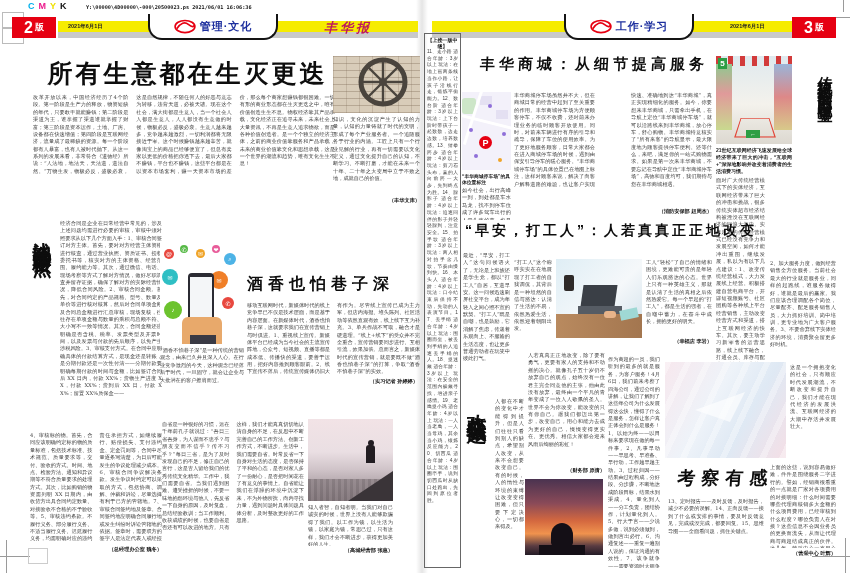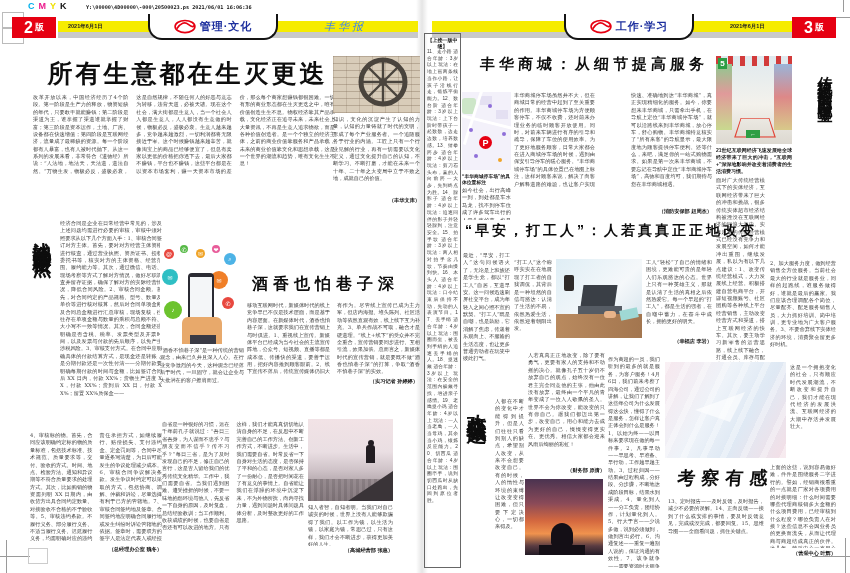--- a/index.html
+++ b/index.html
@@ -15,21 +15,21 @@
   .byl{font-size:5.2px;font-weight:bold;color:#111;text-align:right;overflow:hidden;}
   .serif{font-family:"DejaVu Serif","Liberation Serif",serif;}
   .vtxt{writing-mode:vertical-rl;text-orientation:upright;}
   .hl{color:#0d0d0d;font-weight:bold;}
   .ybar{background:#f6ec00;}
   .gbar{background:#c9c9c9;}
   .redbox{background:#e60012;color:#fff;display:flex;align-items:center;justify-content:center;}
   .tab{background:#fff;border:2px solid #141414;border-top:none;border-radius:0 0 14px 14px;
        display:flex;align-items:center;justify-content:center;gap:4px;}
   .section-name{color:#1d2f9e;font-weight:bold;font-size:11px;letter-spacing:1px;}
-  .masthead{color:#3b82f6;font-weight:normal;font-size:11px;letter-spacing:3px;
+  .masthead{color:#be185d;font-weight:bold;font-size:13px;letter-spacing:3px;
             font-family:"DejaVu Serif","Liberation Serif",serif;font-style:italic;}
   .mark{background:#9a9a9a;}
   .photo{overflow:hidden;}
   .pin{position:absolute;border-radius:50%;}
   .icon-circle{position:absolute;border-radius:50%;color:#fff;display:flex;
                align-items:center;justify-content:center;font-size:6px;}
 </style>
 </head>
 <body>
 
@@ -119,21 +119,21 @@
     <span class="icon-circle" style="left:2px;top:26px;width:16px;height:16px;background:#2fbfc4;">✉</span>
     <span class="icon-circle" style="left:50px;top:28px;width:18px;height:18px;background:#f07f28;">✉</span>
     <span class="icon-circle" style="left:4px;top:58px;width:18px;height:18px;background:#6cc32e;">♪</span>
     <span class="icon-circle" style="left:62px;top:54px;width:12px;height:12px;background:#e8483f;">✆</span>
     <div class="abs" style="left:28px;top:30px;width:26px;height:52px;background:#2b2b33;border-radius:4px;">
       <div class="abs" style="left:2px;top:4px;width:22px;height:40px;background:#f4f6f8;"></div>
     </div>
     <div class="abs" style="left:22px;top:74px;width:40px;height:27px;background:#e8a96b;border-radius:6px 6px 0 0;"></div>
     <div class="abs" style="left:30px;top:92px;width:26px;height:9px;background:#3a3a44;"></div>
   </div>
-  <div class="abs hl" style="left:247px;top:274px;width:152px;font-size:16px;letter-spacing:5px;text-align:right;">酒香也怕巷子深</div>
+  <div class="abs hl" style="left:247px;top:274px;width:152px;font-size:16px;letter-spacing:5px;text-align:left;">酒香也怕巷子深</div>
   <div class="abs txt serif" style="left:160px;top:347px;width:84px;height:44px;">“酒香不怕巷子深”是一种传统的营销观念，由来已久并且深入人心。在行业竞争激烈的今天，这种观念已经落后于时代，一旦固守，就会让企业与大批潜在的客户擦肩而过。</div>
   <div class="abs txt c2 serif" style="left:247px;top:302px;width:173px;height:74px;">移动互联网时代，新媒体时代的线上竞争早已不仅是技术层面，而是基于内容层面。在新媒体时代，酒香也怕巷子深，这就要求我们在宣传营销上与时俱进。1、重视线上宣传。新媒体平台已经成为当今社会的主流宣传阵地，公众号、短视频、直播等都是成本低、传播快的渠道，要善于运用，把好内容推到顾客眼前。2、线下宣传不落后，传统宣传媒体仍旧大有作为。尽管线上宣传已成为主力军，但店内海报、堆头陈列、社区活动等依然直观有效，线上线下互为补充。3、单兵作战不可取，融合才是硬道理。“线上+线下”的受众并不完全重合，宣传营销要同步进行、互相引流，效果加倍。总而言之，新媒体时代的宣传营销，就是要既不做“酒香也怕巷子深”的打算，争取“酒香不怕巷子深”的实效。</div>
   <div class="abs byl" style="left:302px;top:378px;width:116px;">（实习记者 孙婷婷）</div>
 
   <div class="abs photo" style="left:308px;top:419px;width:85px;height:82px;background:linear-gradient(180deg,#f2e3e6 0%,#eadfe3 40%,#cfc3c8 62%,#8e8287 100%);">
     <div class="abs" style="left:0;bottom:0;width:85px;height:22px;background:repeating-linear-gradient(90deg,#6e6468 0 3px,#857a7e 3px 6px);opacity:.65;"></div>
     <div class="abs" style="left:40px;bottom:0;width:45px;height:30px;background:#3a3438;clip-path:polygon(100% 0,100% 100%,0 100%);"></div>
     <div class="abs" style="left:58px;top:26px;width:9px;height:18px;background:#221d22;border-radius:3px 3px 0 0;"></div>
     <div class="abs" style="left:59.5px;top:21px;width:6px;height:6px;background:#221d22;border-radius:50%;"></div>
   </div>

